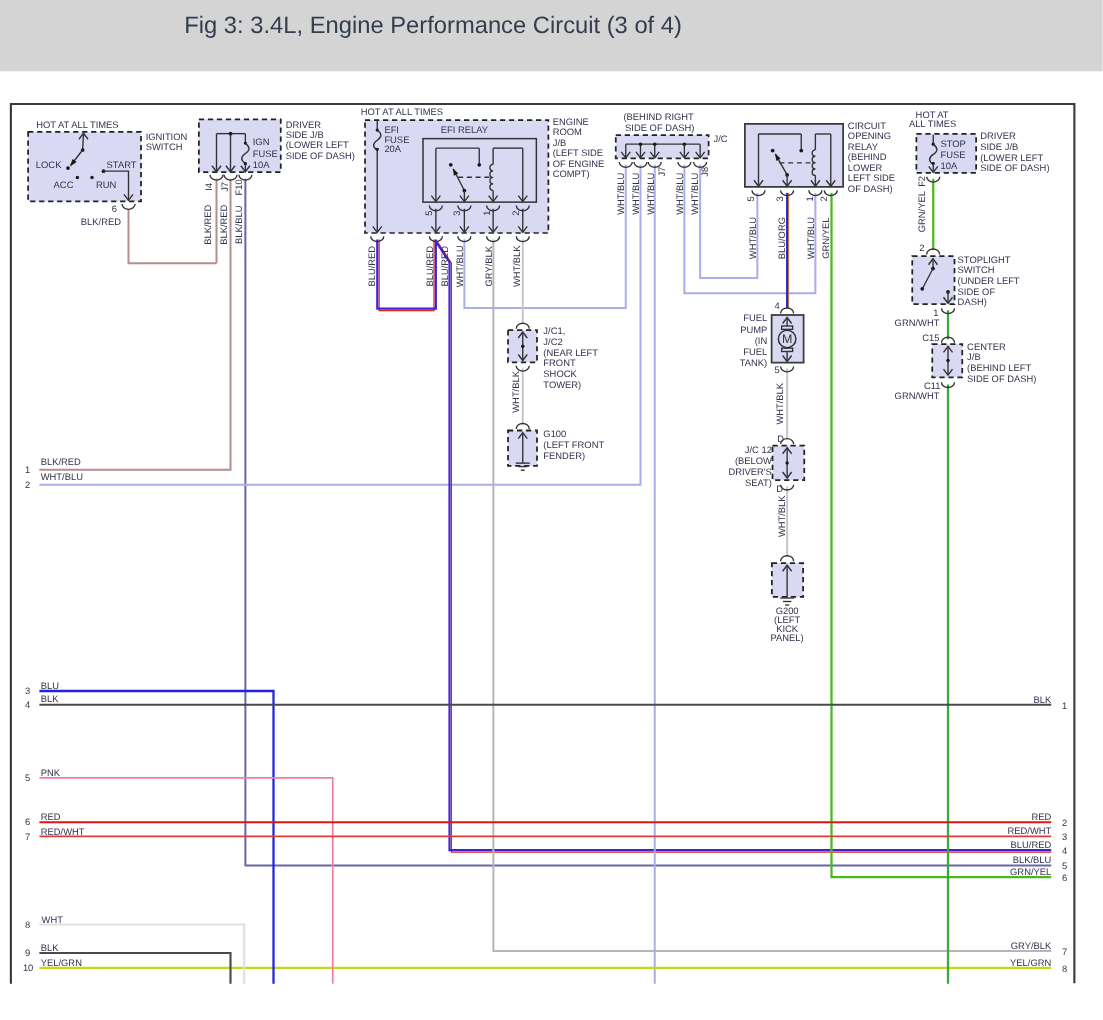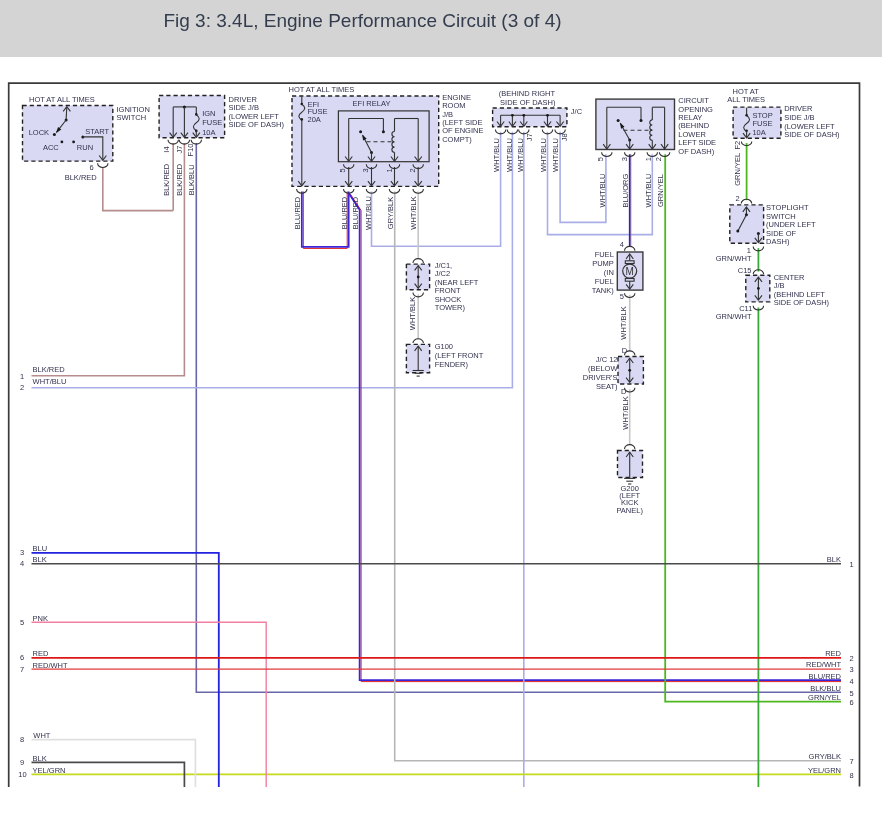--- a/index.html
+++ b/index.html
@@ -1,17 +1,17 @@
 <!DOCTYPE html>
 <html><head>
 <meta charset="utf-8">
 <style>
 html,body{margin:0;padding:0;background:#ffffff;width:882px;height:816px;overflow:hidden;}
 #hdr{position:absolute;left:0;top:0;width:882px;height:57px;background:#d4d4d4;}
-#ttl{position:absolute;left:16px;top:10px;width:693px;text-align:center;font-family:"Liberation Sans",sans-serif;font-size:19px;color:#333d4d;}
+#ttl{position:absolute;left:0;top:10px;width:693px;text-align:center;font-family:"Liberation Sans",sans-serif;font-size:19px;color:#333d4d;}
 #dg{position:absolute;left:0;top:0;}
 text{font-family:"Liberation Sans",sans-serif;font-size:7.5px;fill:#32324e;}
 .tm{text-anchor:middle;}
 .te{text-anchor:end;}
 .k{stroke:#333333;stroke-width:1.1;fill:none;}
 .db{fill:#d9d9f3;stroke:#222222;stroke-width:1.4;stroke-dasharray:4.2,3;}
 .sb{fill:#d9d9f3;stroke:#3a3a3a;stroke-width:1.4;}
 </style>
 </head>
 <body>

